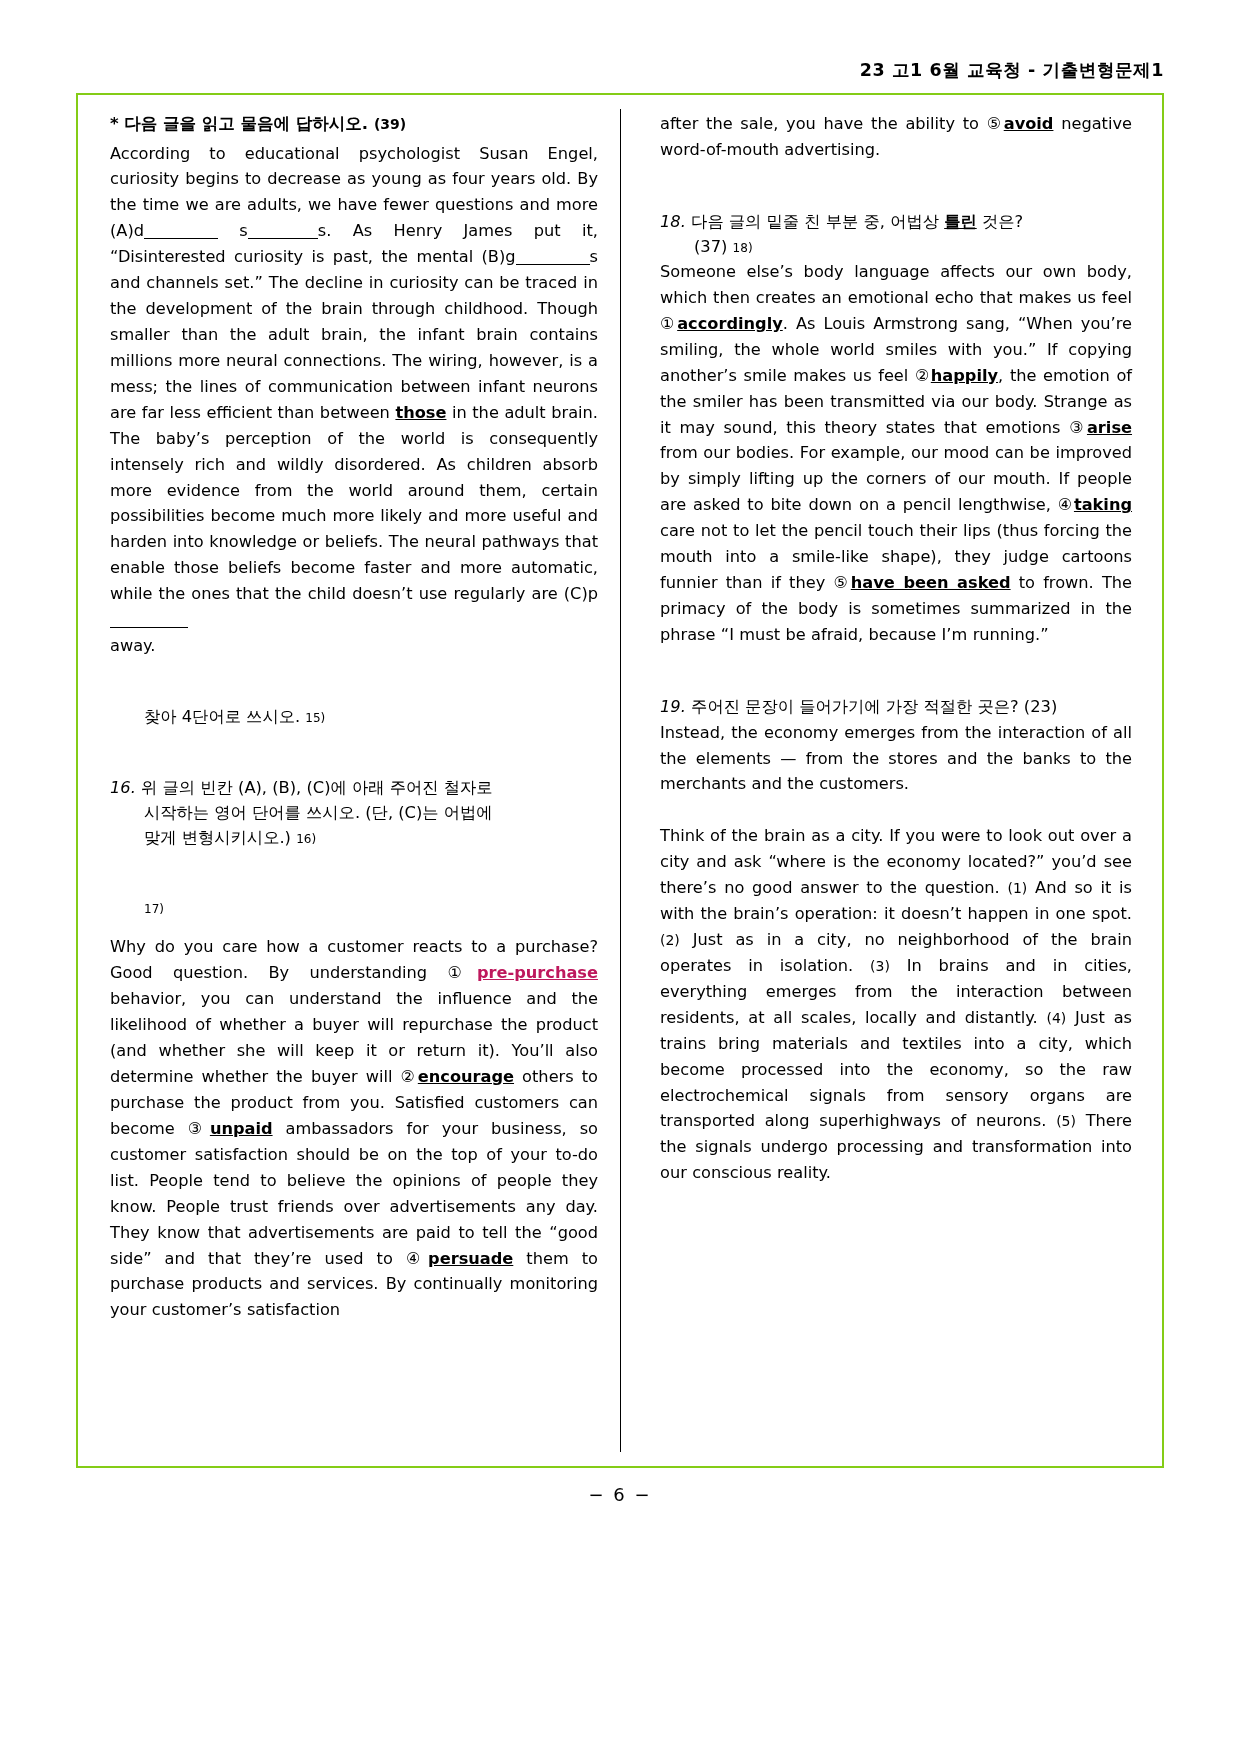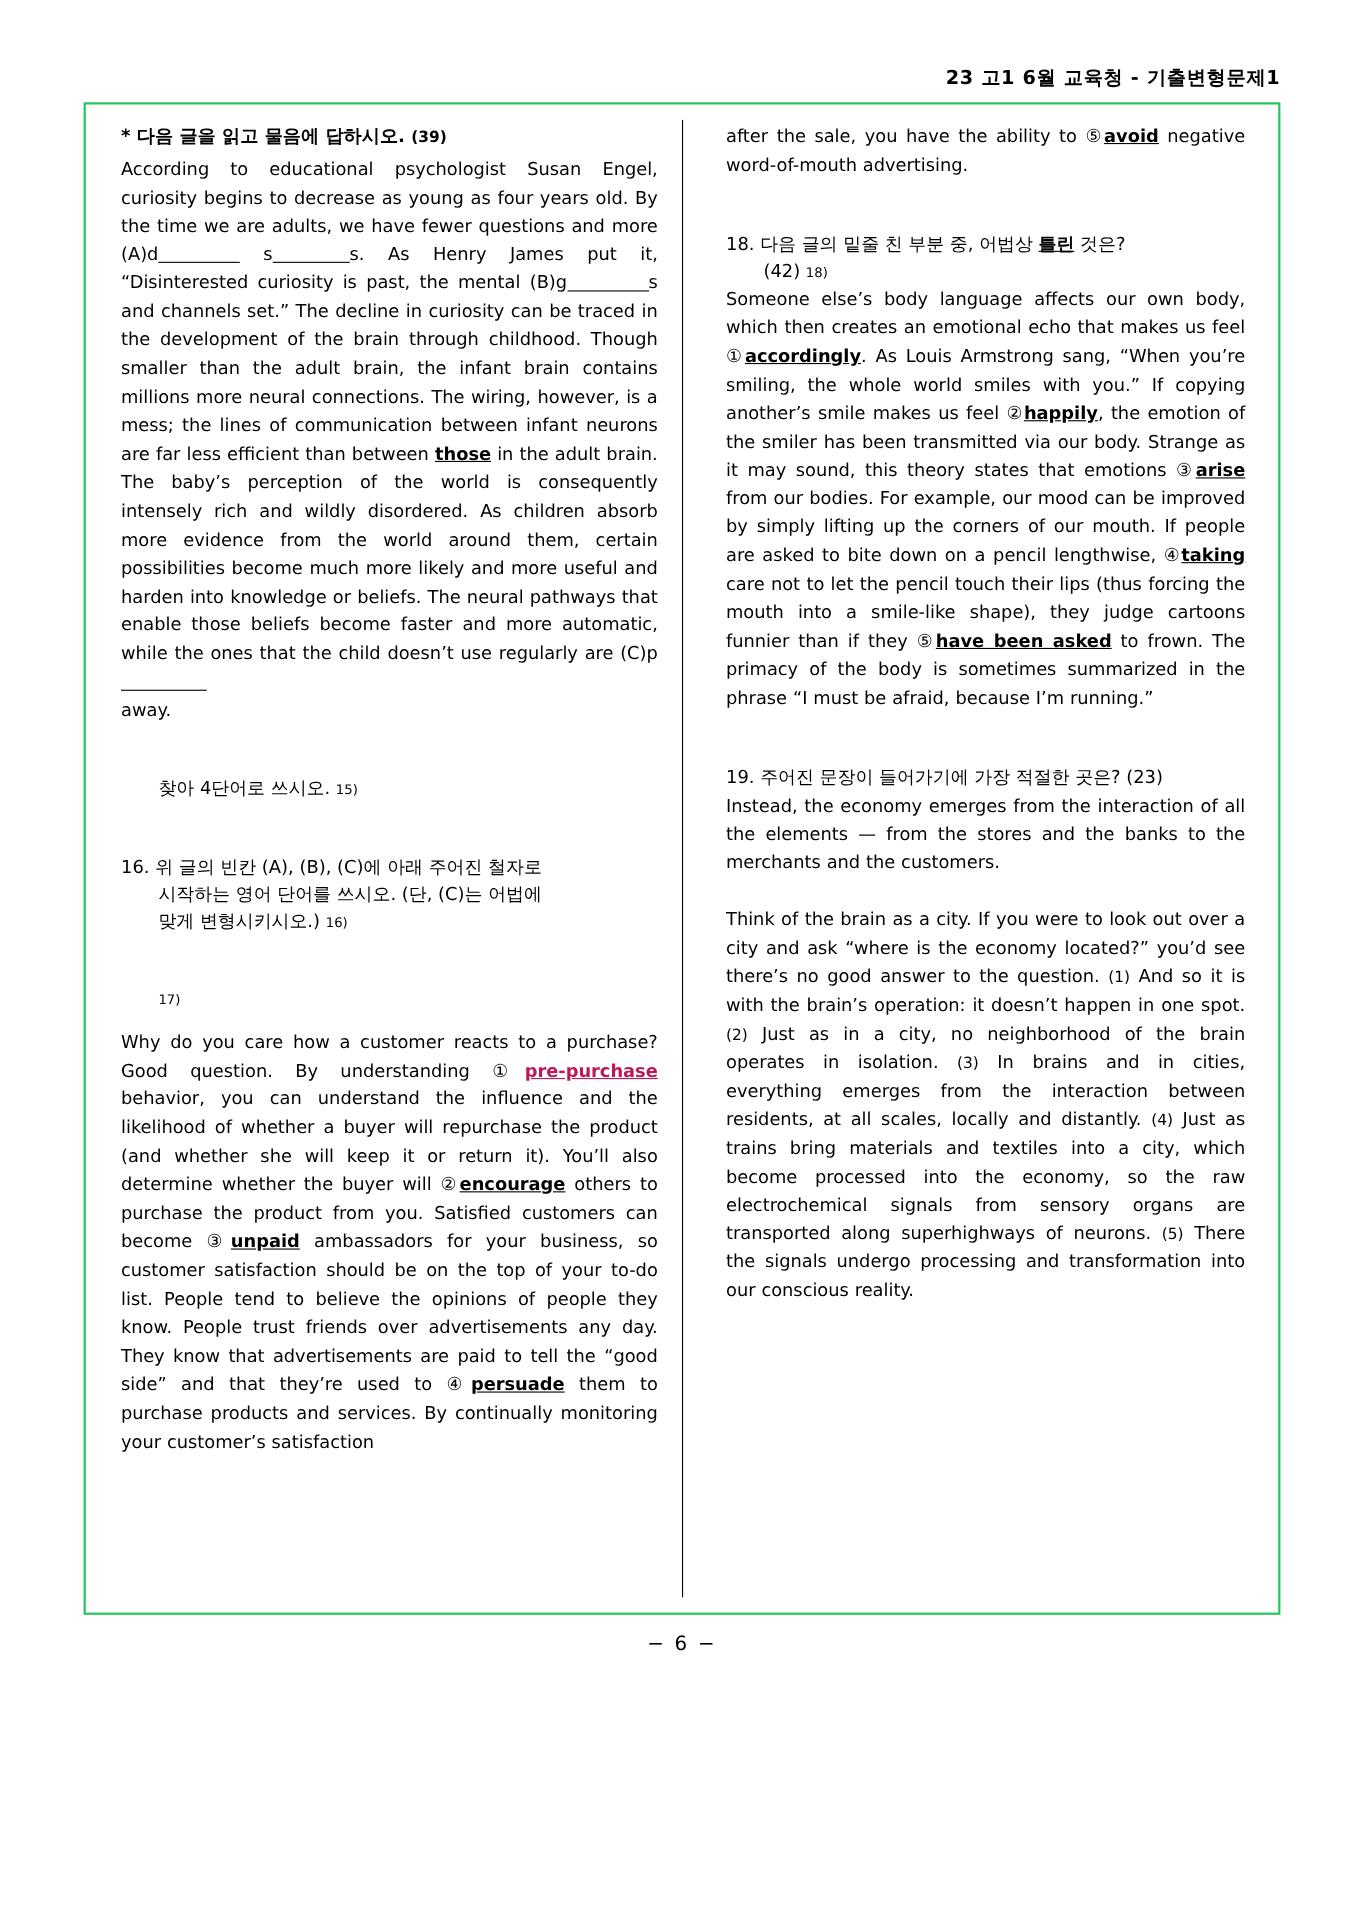--- a/index.html
+++ b/index.html
@@ -23,21 +23,21 @@
     top: 58px; left: 0; right: 76px;
     text-align: right;
     font-size: 17.5px;
     font-weight: bold;
     letter-spacing: 0.6px;
   }
   .frame {
     position: absolute;
     top: 93px; left: 76px;
     width: 1088px; height: 1375px;
-    border: 2px solid #22c55e;
+    border: 2px solid #84cc16;
     background: #ffffff;
   }
   .cols {
     position: relative;
     width: 100%; height: 100%;
     display: flex;
     padding: 16px 12px 10px 12px;
   }
   .col {
     width: 50%;
@@ -83,21 +83,21 @@
 
   
   .question {
     font-size: 16.3px;
     line-height: 1.58;
     margin: 0;
     padding-left: 34px;
     text-indent: -34px;
     text-align: justify;
   }
-  .question .num { font-weight: normal; }
+  .question .num { font-weight: normal; font-style: italic; }
   .qsub {
     font-size: 16.3px;
     line-height: 1.5;
     margin: 0;
     padding-left: 34px;
   }
   .supnum {
     font-size: 12px;
   }
 
@@ -156,21 +156,21 @@
 
       </div>
 
       <div class="col col-right">
 
         <p class="passage"><span>after the sale, you have the ability to </span><span>⑤</span><span class="bu">avoid</span><span> negative word-of-mouth advertising.</span></p>
 
         <div class="gap-lg"></div>
 
         <p class="question"><span class="num">18.</span> <span>다음 글의 밑줄 친 부분 중, 어법상 </span><span class="bu">틀린</span><span> 것은?</span></p>
-        <p class="qsub"><span>(42)</span> <span class="supnum">18)</span></p>
+        <p class="qsub"><span>(37)</span> <span class="supnum">18)</span></p>
 
         <p class="passage"><span>Someone else’s body language affects our own body, which then creates an emotional echo that makes us feel </span><span>①</span><span class="bu">accordingly</span><span>. As Louis Armstrong sang, “When you’re smiling, the whole world smiles with you.” If copying another’s smile makes us feel </span><span>②</span><span class="bu">happily</span><span>, the emotion of the smiler has been transmitted via our body. Strange as it may sound, this theory states that emotions </span><span>③</span><span class="bu">arise</span><span> from our bodies. For example, our mood can be improved by simply lifting up the corners of our mouth. If people are asked to bite down on a pencil lengthwise, </span><span>④</span><span class="bu">taking</span><span> care not to let the pencil touch their lips (thus forcing the mouth into a smile-like shape), they judge cartoons funnier than if they </span><span>⑤</span><span class="bu">have been asked</span><span> to frown. The primacy of the body is sometimes summarized in the phrase “I must be afraid, because I’m running.”</span></p>
 
         <div class="gap-lg"></div>
 
         <p class="question"><span class="num">19.</span> <span>주어진 문장이 들어가기에 가장 적절한 곳은? (23)</span></p>
 
         <p class="passage"><span>Instead, the economy emerges from the interaction of all the elements — from the stores and the banks to the merchants and the customers.</span></p>
 
         <div class="gap"></div>

